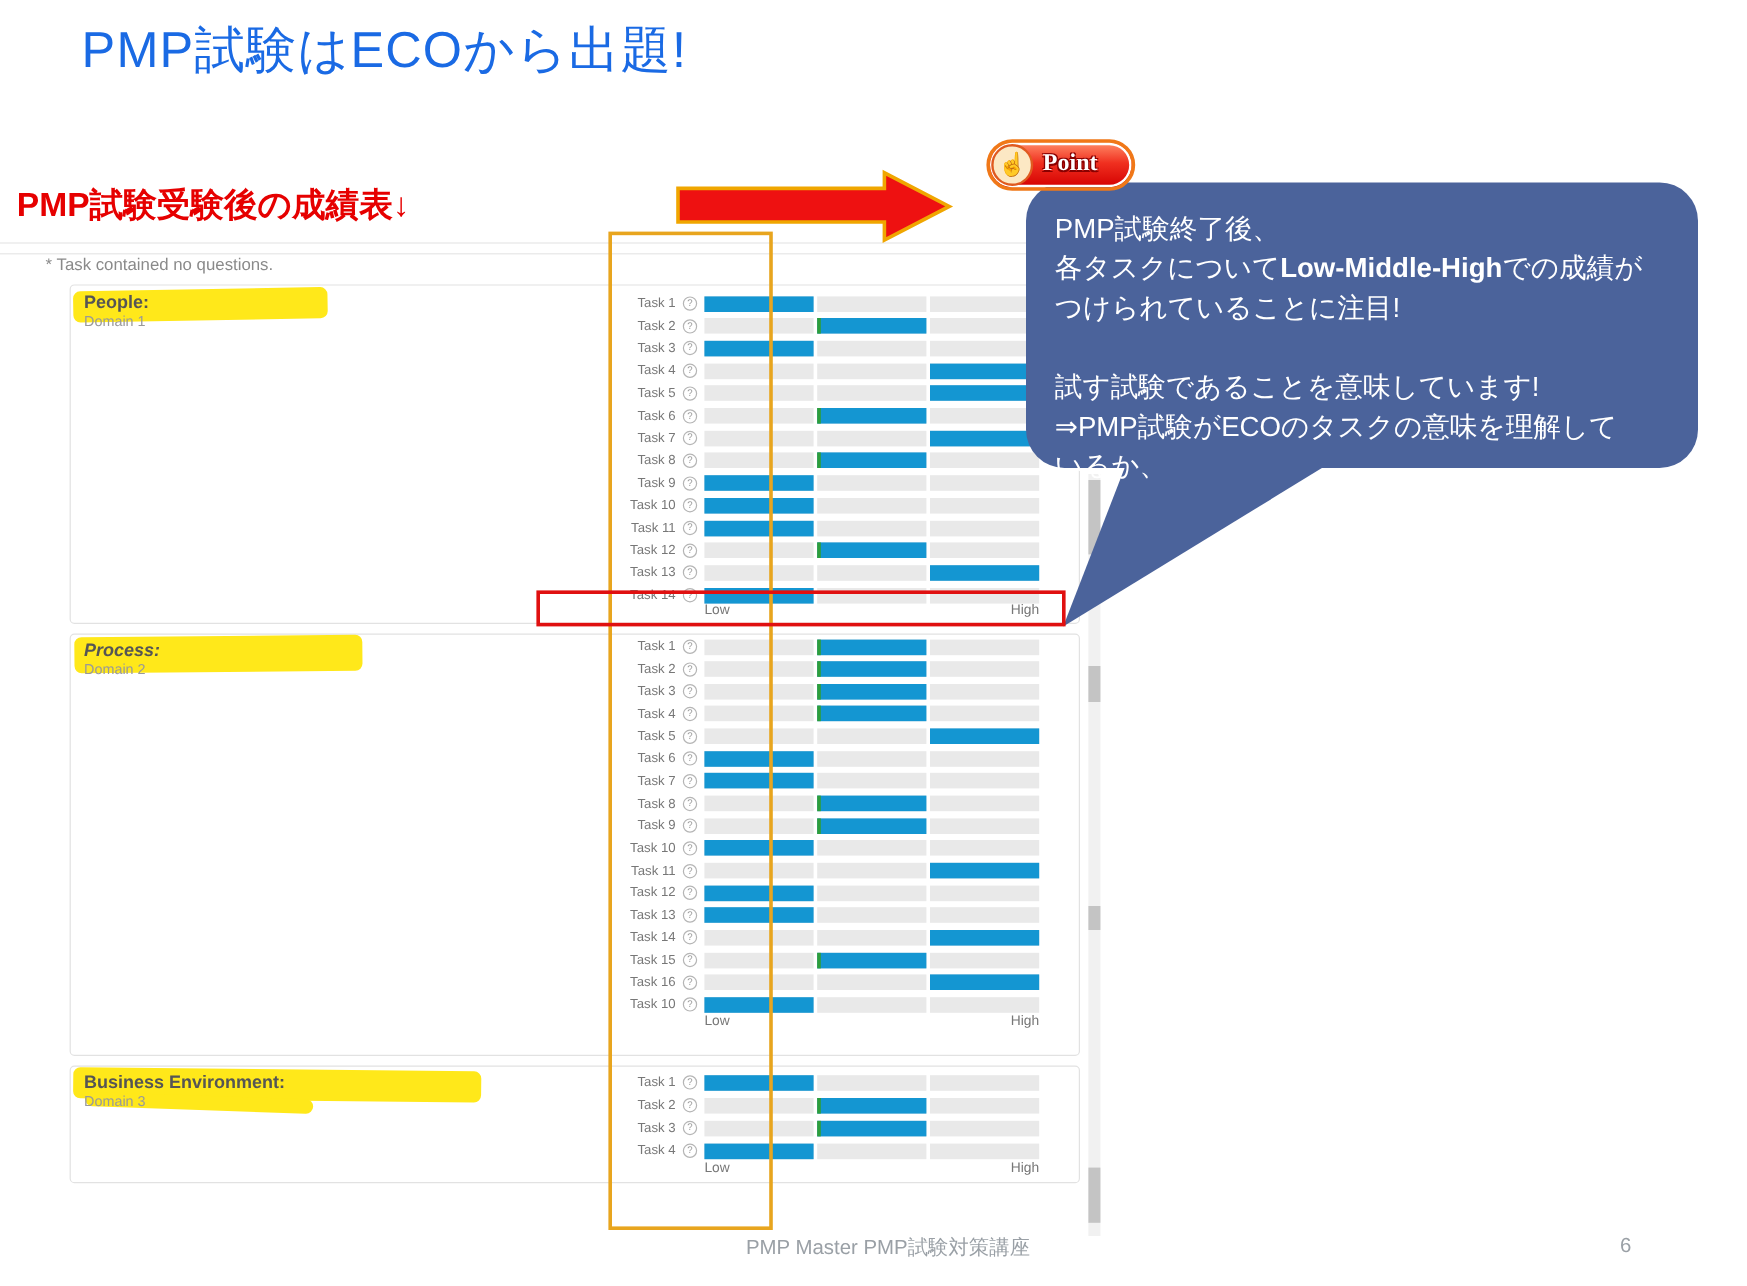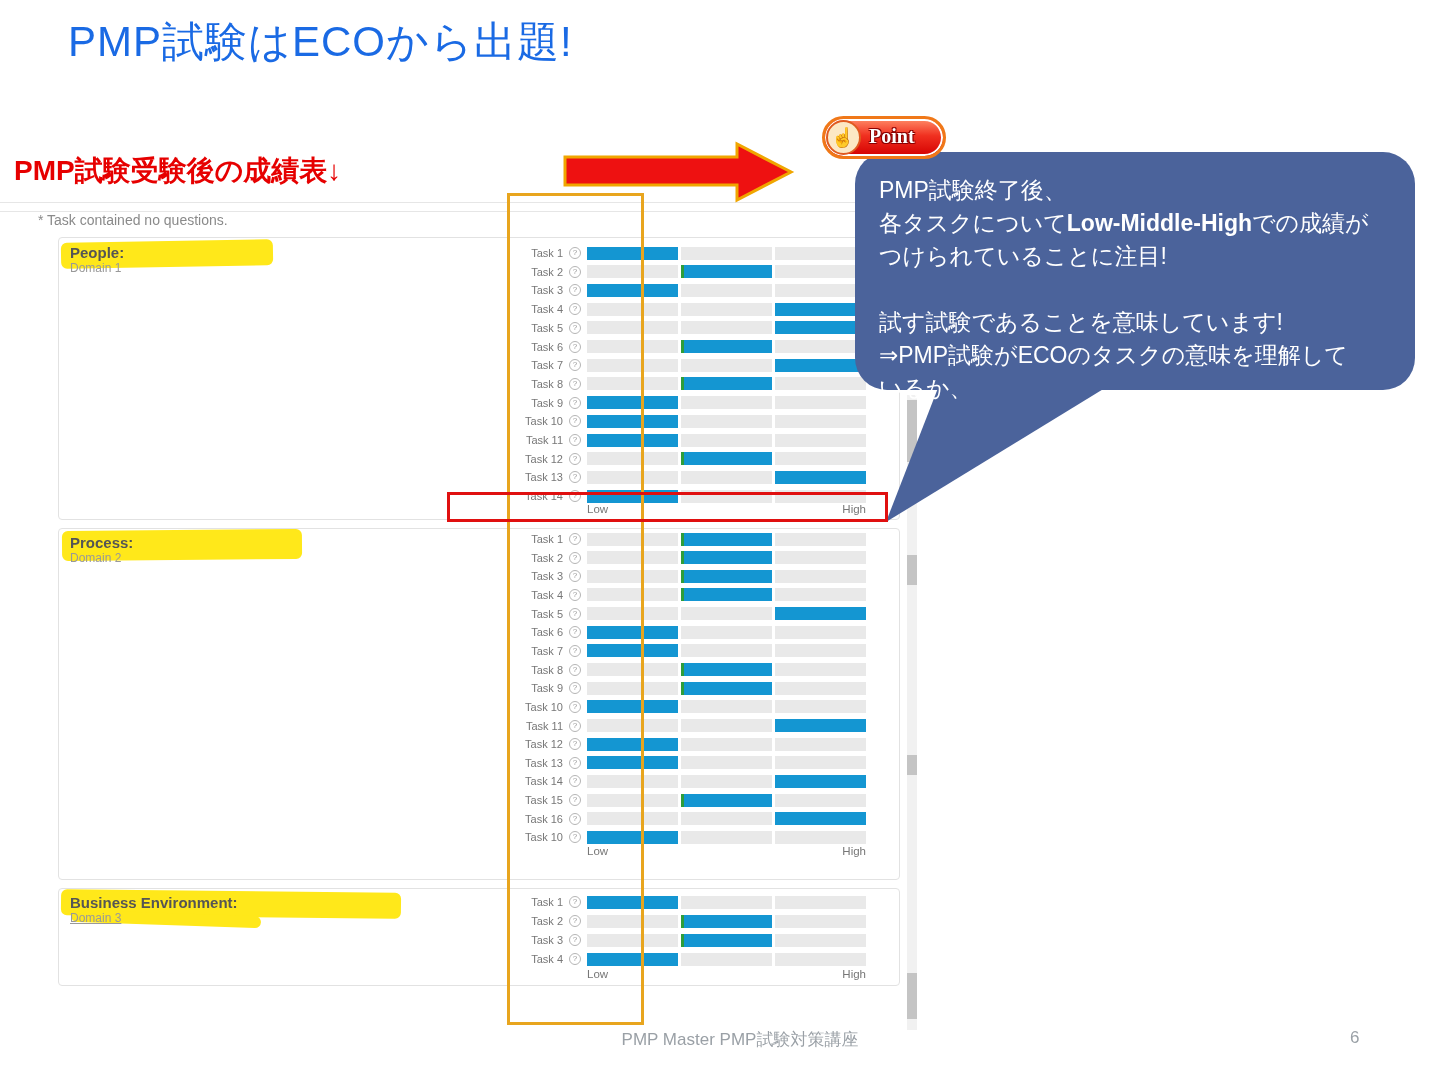--- a/index.html
+++ b/index.html
@@ -255,21 +255,21 @@
       <span class="seg"></span>
     </div>
     <div class="scale-row" style="top: 265px;">
       <span>Low</span>
       <span>High</span>
     </div>
   </div>
 
 <div class="domain-box" id="domain-1" style="top:528px;height:352px;">
   <div class="hl" style="left:3px;top:1px;width:240px;height:30px;transform:rotate(-0.5deg);"></div>
-  <div class="domain-name" style="top:5px;">Process:</div>
+  <div class="domain-name" style="top:5px;font-style:italic;">Process:</div>
   <div class="domain-sub" style="top:22px;">Domain 2</div>
 <div class="task-row" style="top: 3px;">
       <span class="task-label">Task 1</span>
       <span class="q-icon">?</span>
       <span class="seg"></span>
       <span class="seg">
         <i class="fill tick"></i>
       </span>
       <span class="seg"></span>
     </div>
@@ -420,21 +420,21 @@
     <div class="scale-row" style="top: 316px;">
       <span>Low</span>
       <span>High</span>
     </div>
   </div>
 
 <div class="domain-box" id="domain-2" style="top:888px;height:98px;">
   <div class="hl" style="left:2px;top:2px;width:340px;height:26px;transform:rotate(0.6deg);"></div>
   <div class="hl" style="left:12px;top:24px;width:190px;height:12px;transform:rotate(2deg);"></div>
   <div class="domain-name" style="top:5px;text-align:center;">Business Environment:</div>
-  <div class="domain-sub" style="top:22px;text-decoration:underline;">Domain 3</div>
+  <div class="domain-sub" style="top:22px;">Domain 3</div>
 <div class="task-row" style="top: 6px;">
       <span class="task-label">Task 1</span>
       <span class="q-icon">?</span>
       <span class="seg">
         <i class="fill"></i>
       </span>
       <span class="seg"></span>
       <span class="seg"></span>
     </div>
     <div class="task-row" style="top: 25px;">

